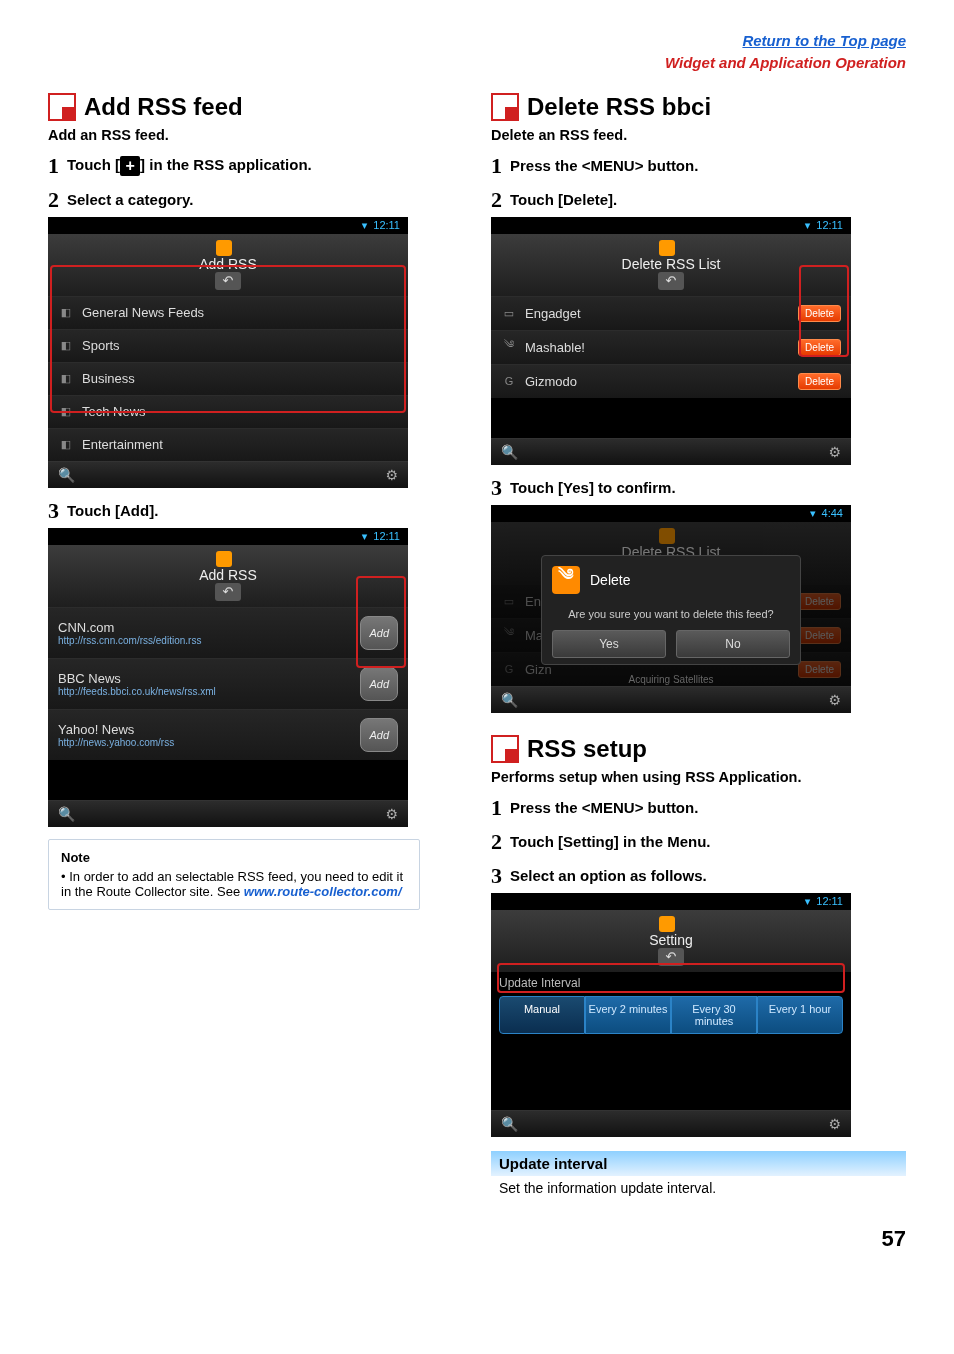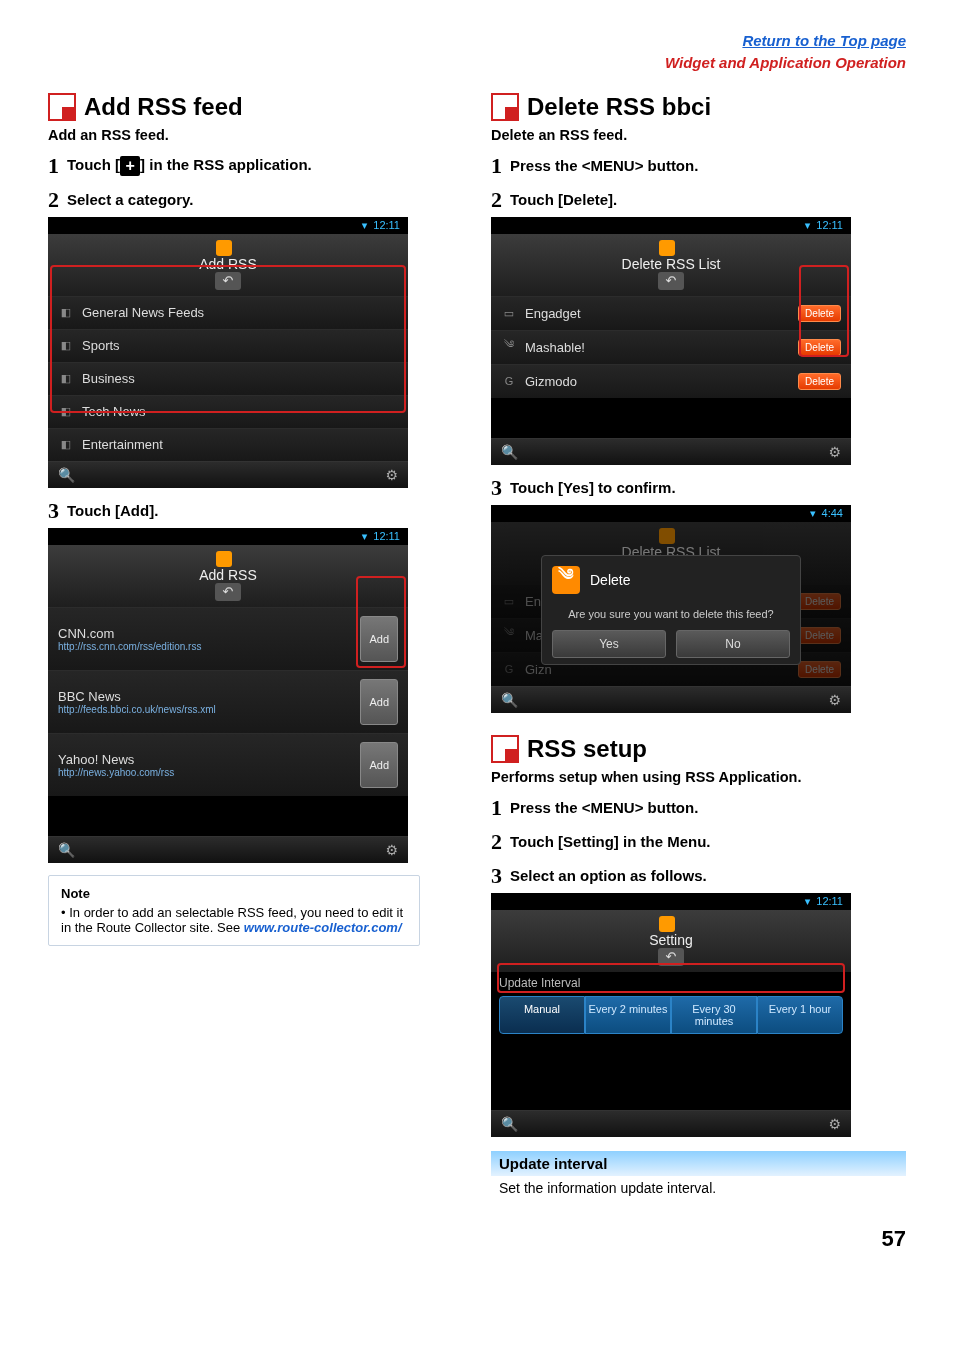--- a/index.html
+++ b/index.html
@@ -176,23 +176,24 @@
     font-size: 10px;
     color: #7ab0e0;
   }
   .device .list .row .two-line {
     flex: 1;
   }
   .device .list .row .pill {
     background: linear-gradient(#777,#555);
     color: #eee;
     border: 1px solid #888;
-    padding: 16px 8px;
-    border-radius: 3px;
+    padding: 10px 8px;
+    border-radius: 8px;
     font-size: 11px;
+    font-style: italic;
   }
   .device .list .row .del-pill {
     background: linear-gradient(#ff6b2a,#e63b00);
     color: #fff;
     border: 1px solid #ff8a4a;
     padding: 2px 6px;
     border-radius: 3px;
     font-size: 10px;
   }
   .device .list.spacer {
@@ -567,20 +568,21 @@
             <div class="dlg-head">
               <span class="rss-sq">༄</span>
               <span>Delete</span>
             </div>
             <div class="dlg-msg">Are you sure you want to delete this feed?</div>
             <div class="dlg-btns">
               <span class="dbtn">Yes</span>
               <span class="dbtn">No</span>
             </div>
           </div>
+          <div style="position:absolute;bottom:24px;left:0;right:0;" class="acq">Acquiring Satellites</div>
           <div class="footbar" style="position:absolute;bottom:0;left:0;right:0;">
             <span class="foot-icon">🔍</span>
             <span class="foot-icon">⚙</span>
           </div>
         </div>
       </div>
 
       <div class="section-head" style="margin-top:22px;">
         <span class="section-marker"></span>
         <span class="section-title">RSS setup</span>

